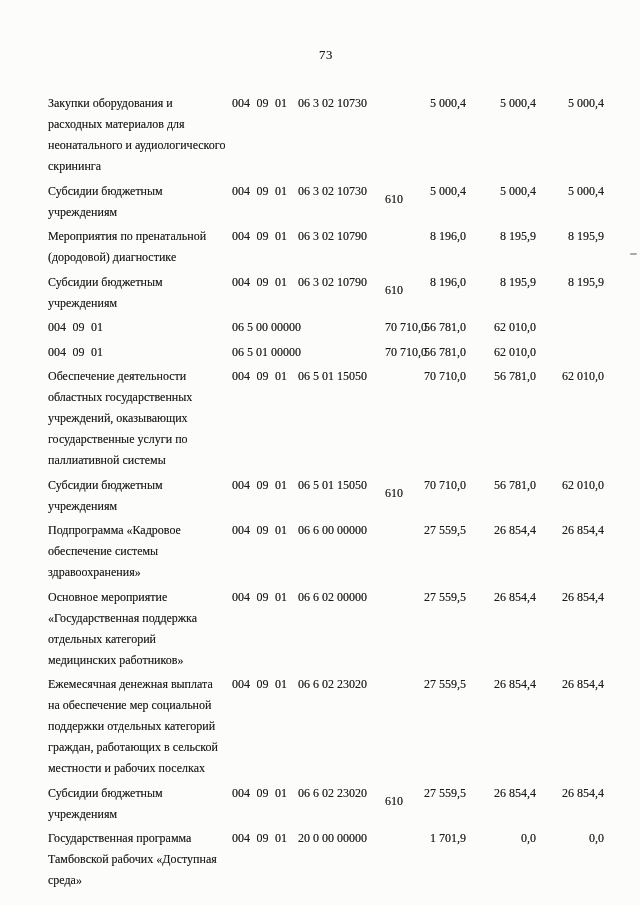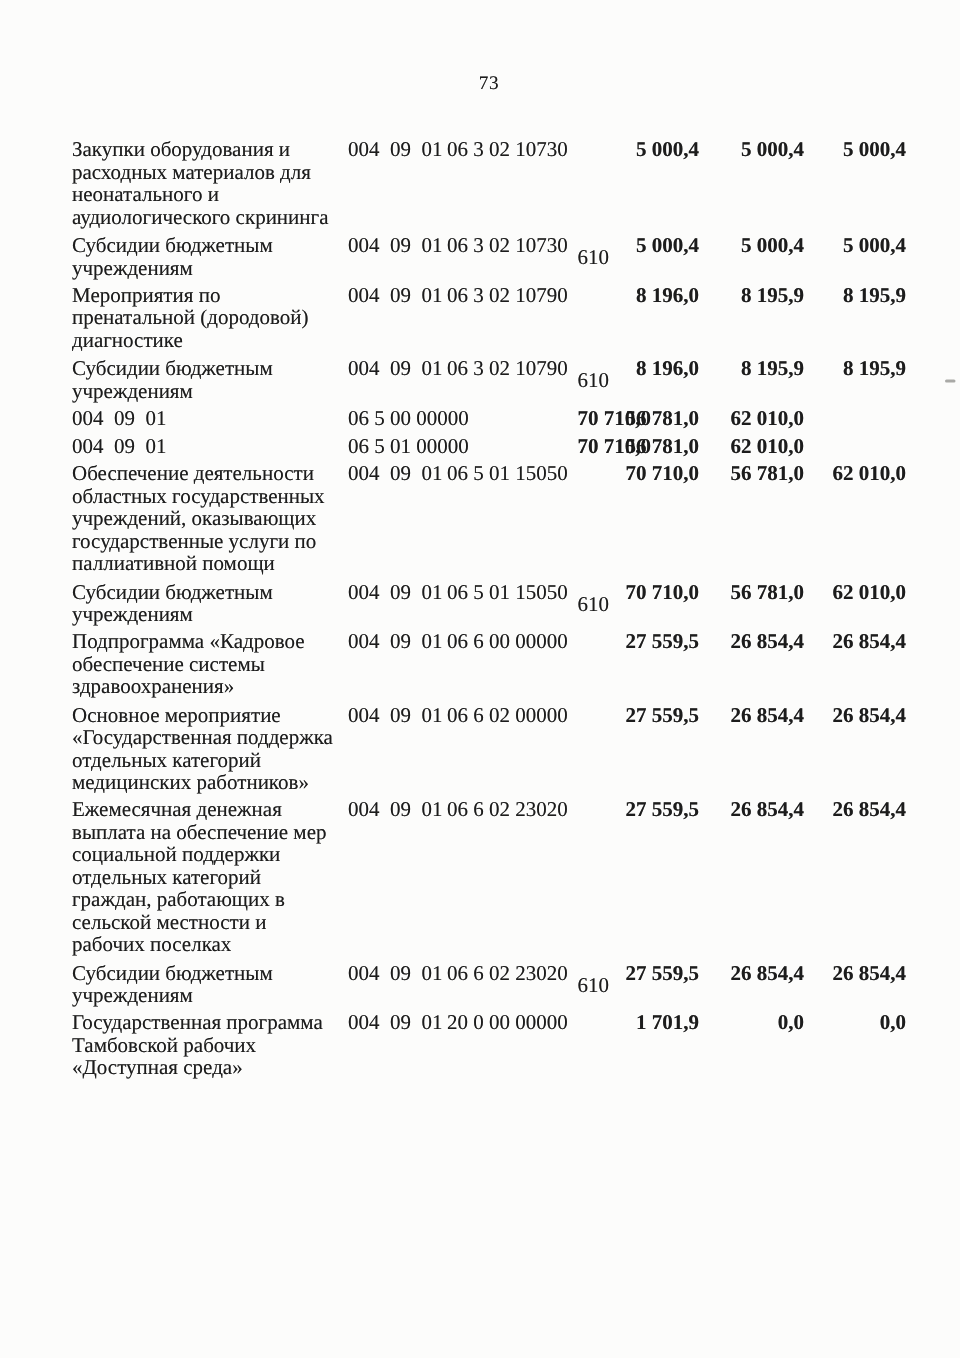--- a/index.html
+++ b/index.html
@@ -30,42 +30,41 @@
     text-shadow: 0 0 0.4px rgba(0,0,0,0.45);
   }
   .table {
     margin-top: 30px;
   }
   .row {
     display: grid;
     grid-template-columns: 184px 66px 87px 29px 52px 70px 68px;
     align-items: start;
     margin-bottom: 3.5px;
-    font-size: 14px;
-    line-height: 15px;
+    font-size: 12px;
+    line-height: 21px;
     text-shadow: 0 0 0.4px rgba(0,0,0,0.45);
   }
   .cell-name {
     padding-right: 6px;
   }
   .cell-grbs {
     word-spacing: 3.5px;
     white-space: nowrap;
   }
   .cell-csr {
     white-space: nowrap;
   }
   .cell-vr {
     white-space: nowrap;
     margin-top: 8px;
   }
   .cell-amount {
     text-align: right;
     white-space: nowrap;
-    font-weight: bold;
   }
   .scan-artifact-dash {
     position: absolute;
     left: 630px;
     top: 253px;
     width: 7px;
     height: 1.5px;
     background: #a9a9a6;
     border-radius: 1px;
   }
@@ -129,21 +128,21 @@
   <div class="row">
     <div class="cell-grbs">004 09 01</div>
     <div class="cell-csr">06 5 01 00000</div>
     <div class="cell-vr"></div>
     <div class="cell-amount">70 710,0</div>
     <div class="cell-amount">56 781,0</div>
     <div class="cell-amount">62 010,0</div>
   </div>
 
   <div class="row">
-    <div class="cell-name">Обеспечение деятельности областных государственных учреждений, оказывающих государственные услуги по паллиативной помощи</div>
+    <div class="cell-name">Обеспечение деятельности областных государственных учреждений, оказывающих государственные услуги по паллиативной системы</div>
     <div class="cell-grbs">004 09 01</div>
     <div class="cell-csr">06 5 01 15050</div>
     <div class="cell-vr"></div>
     <div class="cell-amount">70 710,0</div>
     <div class="cell-amount">56 781,0</div>
     <div class="cell-amount">62 010,0</div>
   </div>
 
   <div class="row">
     <div class="cell-name">Субсидии бюджетным учреждениям</div>

